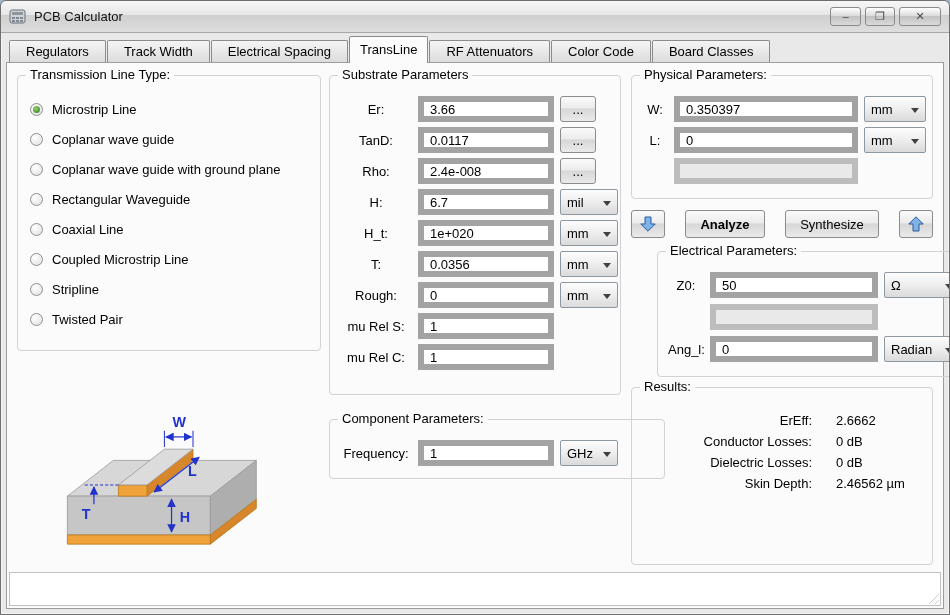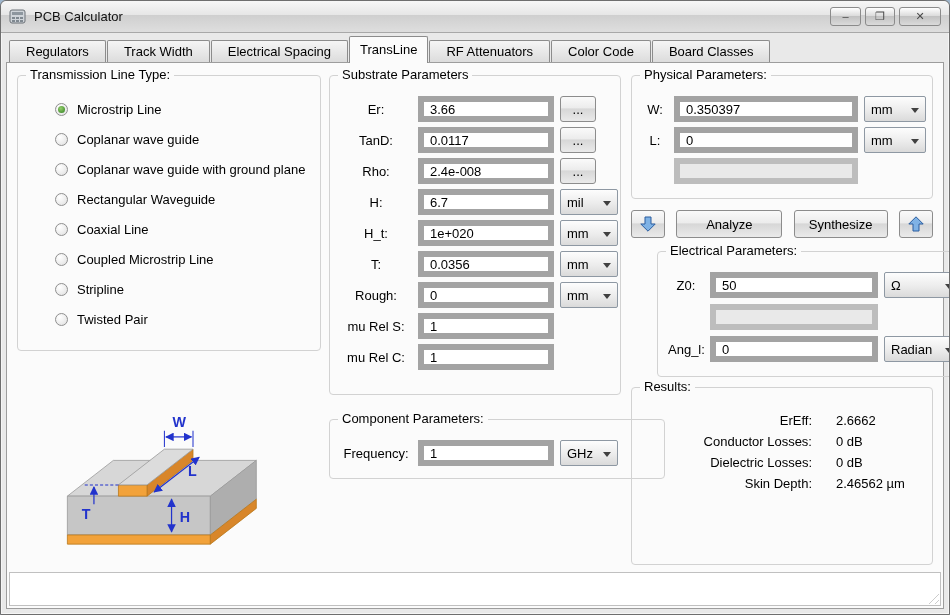--- a/index.html
+++ b/index.html
@@ -73,21 +73,21 @@
   #group-substrate .inner, #group-component .inner { padding:20px 10px 8px; }
   .prow { display:grid; grid-template-columns:26px 184px 62px; gap:6px; align-items:center; margin-bottom:5px; }
   #group-physical .inner { padding:20px 10px 8px; }
   .erow { display:grid; grid-template-columns:36px 168px 76px; gap:6px; align-items:center; margin-bottom:6px; }
   #group-electrical .inner { padding:20px 10px 8px; }
   .rrow { display:flex; line-height:21px; }
   .rlabel { width:172px; text-align:right; margin-right:24px; white-space:nowrap; }
   #group-results .inner { padding:22px 8px 8px; }
   .actions { position:absolute; display:flex; align-items:center; justify-content:space-between; }
   .arrowbtn { width:34px; height:28px; display:flex; align-items:center; justify-content:center; }
-  .btn-analyze { width:106px; } .btn-synthesize { width:94px; }
+  .btn-analyze { width:80px;font-weight:bold; } .btn-synthesize { width:94px; }
   
   .message {
     position:absolute; left:2px; right:2px; bottom:2px; height:34px;
     background:#ffffff; border:1px solid #c0c0c0;
   }
   .grip {
     position:absolute; right:1px; bottom:1px; width:13px; height:13px;
     background:repeating-linear-gradient(135deg, transparent 0 3px, #cccccc 3px 4px);
     clip-path:polygon(100% 0, 100% 100%, 0 100%);
   }
@@ -124,21 +124,21 @@
     <div class="tab">Track Width</div>
     <div class="tab">Electrical Spacing</div>
     <div class="tab active">TransLine</div>
     <div class="tab">RF Attenuators</div>
     <div class="tab">Color Code</div>
     <div class="tab">Board Classes</div>
   </div>
 
   <div class="page">
 
-    <div class="group" id="group-transline" style="left:10px; top:12px; width:304px; height:276px;padding-left:25px;">
+    <div class="group" id="group-transline" style="left:10px; top:12px; width:304px; height:276px;">
       <span class="gtitle">Transmission Line Type:</span>
       <div class="radio-list">
         <div class="radio-row">
           <span class="radio selected"></span>
           <span>Microstrip Line</span>
         </div>
         <div class="radio-row">
           <span class="radio"></span>
           <span>Coplanar wave guide</span>
         </div>

